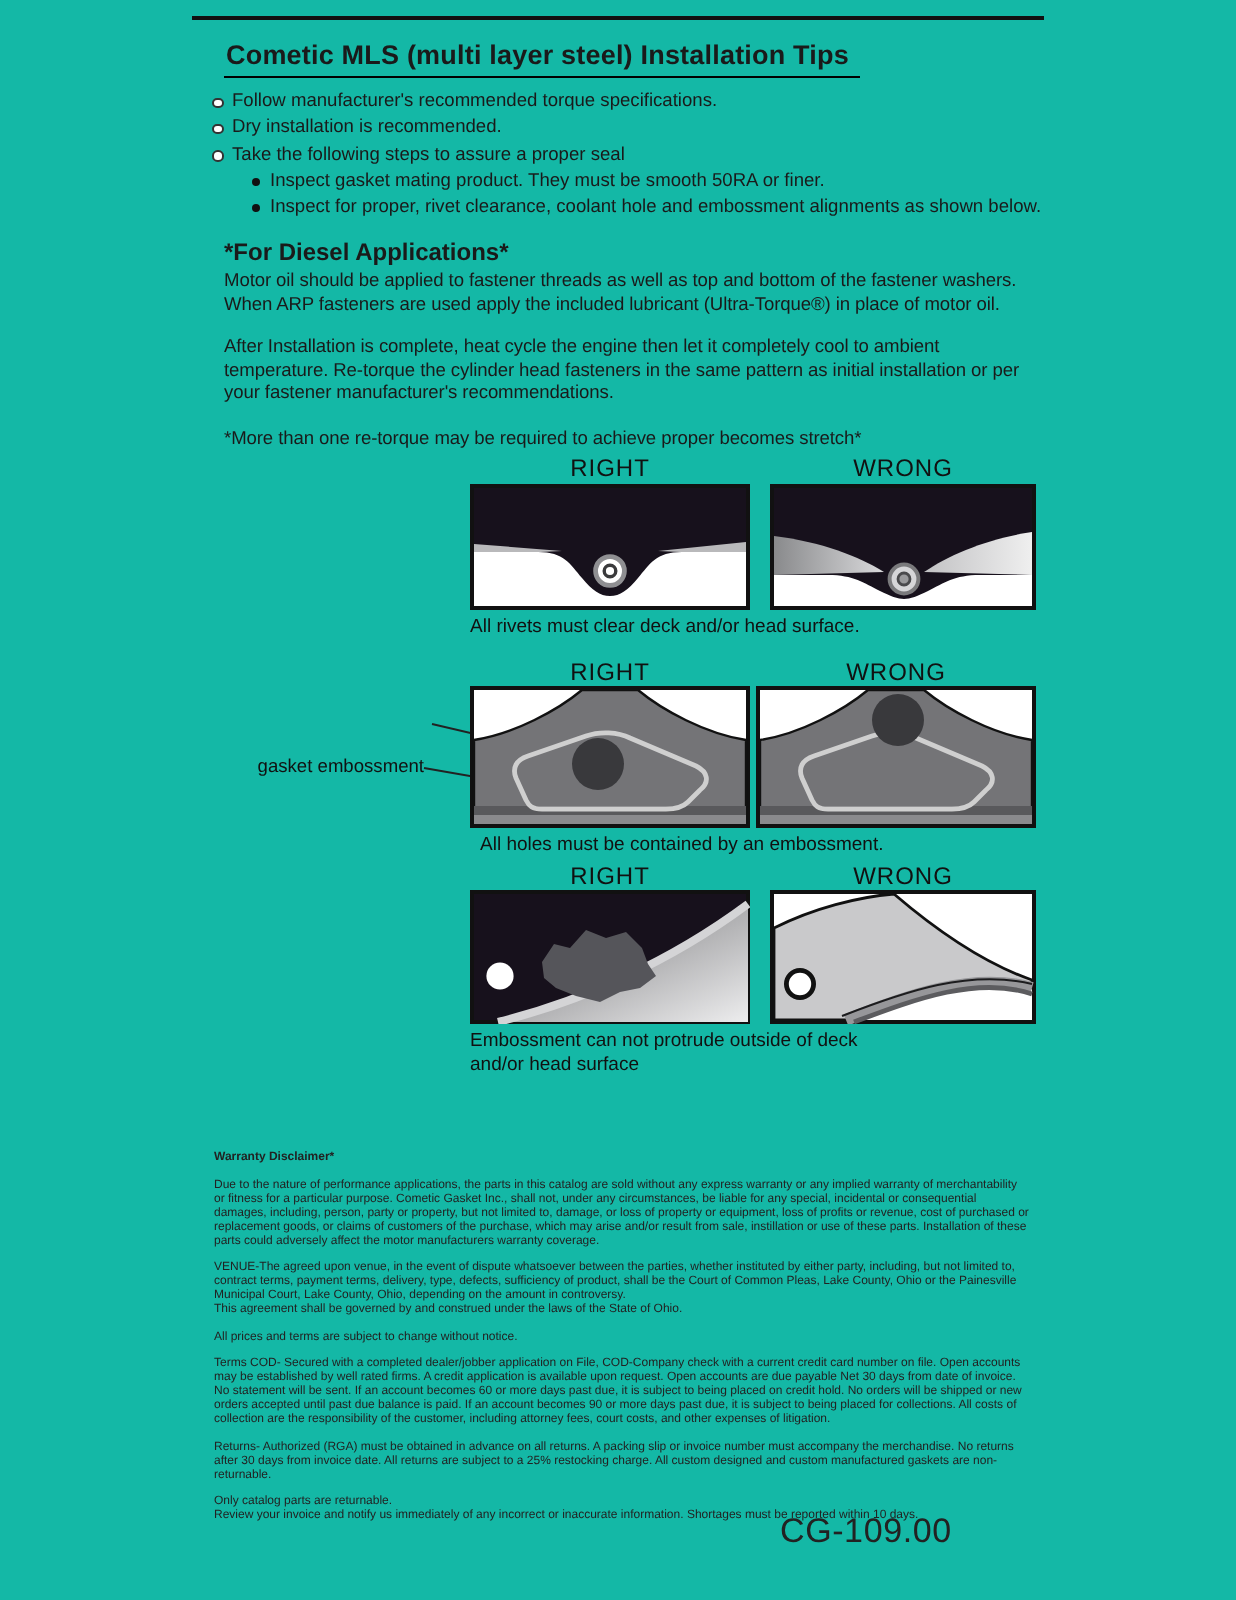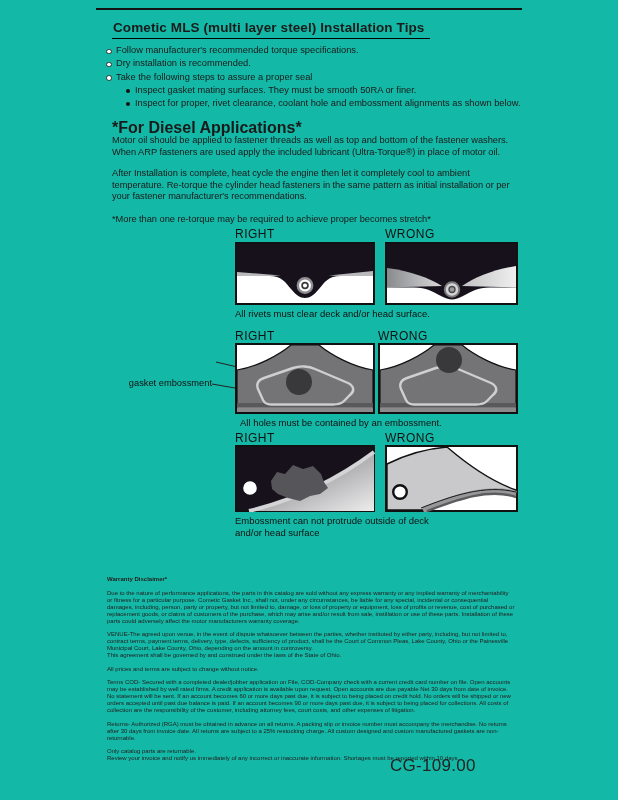--- a/index.html
+++ b/index.html
@@ -26,27 +26,27 @@
     content: ""; position: absolute; left: 0; top: 4.5px; width: 3.6px; height: 3.6px;
     border: 1px solid #333; border-radius: 50%; background: #fff;
   }
   .subtips { list-style: none; margin-left: 10px; }
   .subtips > li { position: relative; padding-left: 9px; font-size: 9.3px; line-height: 13.3px; }
   .subtips > li::before {
     content: ""; position: absolute; left: 0; top: 5px; width: 4.2px; height: 4.2px;
     border-radius: 50%; background: #111;
   }
 
-  .diesel-heading { left: 112px; top: 119px; font-size: 16px; font-weight: bold; }
+  .diesel-heading { left: 112px; top: 119px; font-size: 12px; font-weight: bold; }
   .para { left: 112px; width: 404px; font-size: 9.3px; line-height: 11.7px; letter-spacing: -0.05px; }
   .para1 { top: 135px; }
   .para2 { top: 168px; }
   .para3 { top: 214px; }
 
-  .fig-label { font-size: 12px; text-align: left; color: #111; letter-spacing: 0.5px; }
+  .fig-label { font-size: 12px; text-align: center; color: #111; letter-spacing: 0.5px; }
   .fig-caption { font-size: 9.5px; color: #111; }
   .panel { border: 0; }
   .panel svg { display: block; width: 100%; height: 100%; }
 
   .annotation { font-size: 9.3px; line-height: 11px; text-align: right; white-space: pre-line; color: #111; }
 
   .disclaimer { left: 107px; top: 576px; width: 408px; font-size: 6px; line-height: 7px; color: #222; }
   .disclaimer p { margin-bottom: 6.5px; white-space: pre-line; }
   .disclaimer .bold { font-weight: bold; }
 
@@ -59,21 +59,21 @@
 
   <div class="abs top-rule"></div>
 
   <h1 class="abs title">Cometic MLS (multi layer steel) Installation Tips</h1>
 
   <ul class="abs tips">
     <li>Follow manufacturer's recommended torque specifications.</li>
     <li>Dry installation is recommended.</li>
     <li><span>Take the following steps to assure a proper seal</span>
       <ul class="subtips">
-        <li>Inspect gasket mating surfaces.  They must be smooth 50RA or finer.</li>
+        <li>Inspect gasket mating product.  They must be smooth 50RA or finer.</li>
         <li>Inspect for proper, rivet clearance, coolant hole and embossment alignments as shown below.</li>
       </ul>
     </li>
   </ul>
 
   <h2 class="abs diesel-heading">*For Diesel Applications*</h2>
   <p class="abs para para1">Motor oil should be applied to fastener threads as well as top and bottom of the fastener washers. When ARP fasteners are used apply the included lubricant (Ultra-Torque®) in place of motor oil.</p>
   <p class="abs para para2">After Installation is complete, heat cycle the engine then let it completely cool to ambient temperature. Re-torque the cylinder head fasteners in the same pattern as initial installation or per your fastener manufacturer's recommendations.</p>
   <p class="abs para para3">*More than one re-torque may be required to achieve proper becomes stretch*</p>
 

